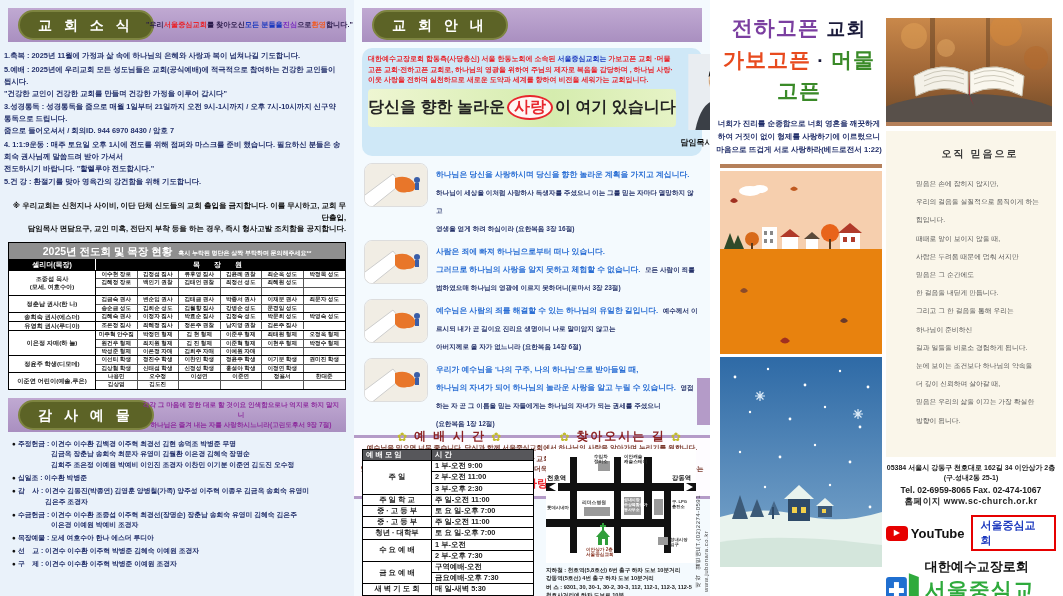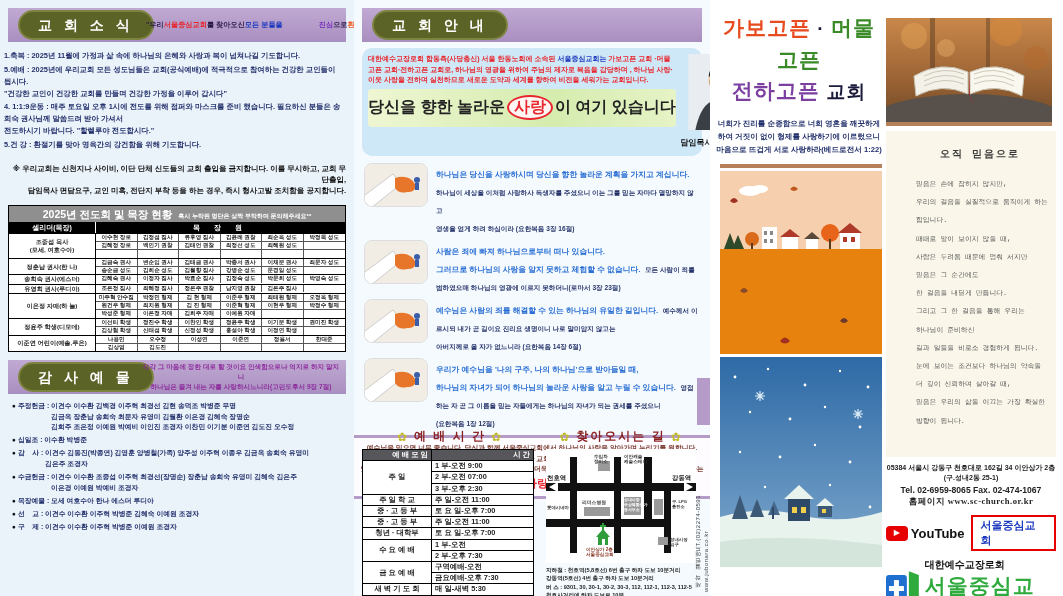--- a/index.html
+++ b/index.html
@@ -10,21 +10,21 @@
   #panel-mid{left:354px;width:356px;background:#f4fafe;}
   #panel-right{left:710px;width:353px;background:#ffffff;}
 
   
   .band{position:relative;margin:8px 8px 0 8px;height:34px;background:linear-gradient(#c0a9d2,#a98fc0);}
   .badge{position:absolute;left:10px;top:2px;height:26px;line-height:26px;padding:0 18px;
          background:#5c6326;color:#fff;font-weight:bold;font-size:14px;letter-spacing:4px;
          border:2px solid #7d8440;border-radius:16px;}
   .band-text{position:absolute;left:138px;right:4px;top:0;height:34px;display:flex;align-items:center;
              font-size:7.2px;font-weight:bold;color:#2a1a4a;white-space:nowrap;}
-  .c-red{color:#e8262d;} .c-blue{color:#1f3bbf;} .c-purple{color:#7b2fbf;padding-left:36px;} .c-orange{color:#f05a22;}
+  .c-red{color:#e8262d;} .c-blue{color:#1f3bbf;} .c-purple{color:#7b2fbf;} .c-orange{color:#f05a22;}
 
   
   .news{margin:8px 10px 0 4px;font-size:7.4px;font-weight:bold;color:#23306b;}
   .news>div{white-space:pre-line;line-height:1.6;margin-bottom:2px;}
   .notice{margin:12px 8px 0 8px;text-align:right;font-size:7.5px;font-weight:bold;color:#111;
           white-space:pre-line;line-height:1.5;}
   .mtable{margin:8px 8px 0 8px;border:1px solid #000;background:#fff;}
   .mtable-title{background:#8f8f8f;color:#fff;text-align:center;font-size:10.5px;font-weight:bold;
                 height:16px;line-height:16px;}
   .mtable-title small{font-size:6px;font-weight:bold;margin-left:6px;}
@@ -70,56 +70,56 @@
          text-align:center;padding:5px 6px;}
   .quote-line{font-size:6.8px;font-weight:bold;color:#7a3a2e;line-height:1.55;}
   .quote-big{font-size:11px;font-weight:bold;color:#e8262d;margin-top:1px;}
   .quote-big .suffix{color:#333;font-size:8px;}
   .sec-title{display:flex;align-items:center;justify-content:center;font-size:12px;font-weight:bold;color:#8b2222;letter-spacing:2px;}
   .flower{color:#c2bb2e;font-size:12px;margin:0 5px;}
   .bottom-cols{position:absolute;left:8px;right:14px;top:428px;display:flex;}
   .wcol{width:178px;}
   .wtable{margin-top:4px;border-collapse:collapse;width:172px;background:#fff;}
   .wtable th,.wtable td{border:1.5px solid #000;font-size:7.4px;font-weight:bold;padding:0 3px;height:10.2px;line-height:10.2px;white-space:nowrap;}
-  .wtable th{background:#57575b;color:#fff;text-align:right;margin-top:8px;}
+  .wtable th{background:#57575b;color:#fff;text-align:left;margin-top:8px;}
   .wtable td.m{text-align:center;}
   .mapcol{flex:1;margin-left:8px;}
   .mapbox{margin-top:4px;background:#fff;}
   .transit{margin-top:3px;font-size:5.6px;font-weight:bold;color:#222;line-height:1.5;}
   .transit div{white-space:pre-line;}
   .credit{position:absolute;right:1px;top:432px;height:160px;writing-mode:vertical-rl;transform:rotate(180deg);
           font-size:6px;color:#444;letter-spacing:0.5px;}
   .side-purple{position:absolute;right:0;top:378px;width:13px;height:47px;background:#b49bc8;}
 
   
   .cover-left{position:absolute;left:4px;top:0;width:170px;}
   .issue{margin-top:22px;text-align:center;color:#1a2a5e;font-weight:bold;font-size:9px;}
   .issue .n1{font-size:13px;} .issue .n2{font-size:15px;}
   .cov-title{margin-top:12px;text-align:center;font-weight:bold;font-size:21px;letter-spacing:1px;line-height:1.5;}
   .t-red{color:#e84b1f;} .t-green{color:#3a8a28;} .t-pur{color:#7b3fa0;} .t-dark{color:#1a1a3a;font-size:19px;}
   .cov-verse{margin-top:10px;text-align:center;font-size:7.6px;font-weight:bold;color:#23306b;line-height:1.75;white-space:pre-line;}
   .tan-rule{margin:8px 2px 0 6px;height:4px;background:#b5805a;}
   .illu{display:block;margin:3px 2px 0 6px;}
   .cover-right{position:absolute;left:176px;top:0;width:170px;}
   .bible{display:block;margin-top:18px;border-bottom:4px solid #b5805a;}
-  .poembox{margin-top:5px;background:#faf6ea;padding:16px 12px 10px 30px;height:300px;box-sizing:content-box;font-family:Liberation Mono, monospace;}
+  .poembox{margin-top:5px;background:#faf6ea;padding:16px 12px 10px 30px;height:300px;box-sizing:content-box;}
   .poem-title{text-align:center;font-size:10px;font-weight:bold;color:#3a3a3a;letter-spacing:2px;}
   .poem-lines{margin-top:14px;font-size:6.8px;color:#555;}
   .poem-lines>div{line-height:18.2px;white-space:nowrap;}
   .addr{margin-top:6px;text-align:center;color:#222;font-weight:bold;}
   .addr .a1{font-size:7px;} .addr .a2{font-size:7px;} .addr .a3{font-size:8.6px;margin-top:2px;}
-  .addr .a4{font-size:8.6px;letter-spacing:0.5px;margin-top:1px;font-family:Liberation Serif, serif;}
+  .addr .a4{font-size:8.6px;letter-spacing:0.5px;margin-top:1px;}
   .yt-row{margin-top:7px;display:flex;align-items:center;justify-content:center;}
   .yt-icon{width:22px;height:15px;background:#e60000;border-radius:4px;display:flex;align-items:center;justify-content:center;margin-right:3px;}
   .yt-icon span{color:#fff;font-size:8px;line-height:1;}
   .yt-label{font-size:13px;font-weight:bold;color:#111;margin-right:6px;}
   .yt-box{border:2px solid #e60000;padding:1px 8px;font-size:11px;font-weight:bold;color:#1f3bbf;background:#fff;}
   .logo-row{margin-top:7px;display:flex;align-items:center;justify-content:center;}
   .logo-text{margin-left:5px;}
-  .logo-denom{font-size:10px;font-weight:bold;color:#111;}
+  .logo-denom{font-size:13px;font-weight:bold;color:#111;}
   .logo-name{font-size:21px;font-weight:bold;color:#2faa3c;letter-spacing:1px;}
   svg text{font-family:"Liberation Sans","DejaVu Sans",sans-serif;}
 </style>
 </head>
 <body>
 
 <div id="page">
 
   <div id="panel-left" class="panel">
     <div class="band">
@@ -134,20 +134,22 @@
           <span>으로 </span>
           <span class="c-orange">환영</span>
           <span>합니다."</span>
       </div>
     </div>
 
     <div class="news">
         <div>1.축복 : 2025년 11월에 가정과 삶 속에 하나님의 은혜와 사랑과 복이 넘쳐나길 기도합니다.</div>
         <div>5.예배 : 2025년에 우리교회 모든 성도님들은 교회(공식예배)에 적극적으로 참여하는 건강한 교인들이 됩시다.
 "건강한 교인이 건강한 교회를 만들며 건강한 가정을 이루어 갑시다"</div>
+        <div>3.성경통독 : 성경통독을 줌으로 매월 1일부터 21일까지 오전 9시-1시까지 / 오후 7시-10시까지 신구약 통독으로 드립니다.
+줌으로 들어오셔서 / 회의ID. 944 6970 8430 / 암호 7</div>
         <div>4. 1:1:9운동 : 매주 토요일 오후 1시에 전도를 위해 점퍼와 마스크를 준비 했습니다. 필요하신 분들은 송희숙 권사님께 말씀드려 받아 가셔서
 전도하시기 바랍니다. "할렐루야 전도합시다."</div>
         <div>5.건 강 : 환절기를 맞아 영육간의 강건함을 위해 기도합니다.</div>
       </div>
 
     <div class="notice">※ 우리교회는 신천지나 사이비, 이단 단체 신도들의 교회 출입을 금지합니다. 이를 무시하고, 교회 무단출입,
 담임목사 면담요구, 교인 미혹, 전단지 부착 등을 하는 경우, 즉시 형사고발 조치함을 공지합니다.</div>
 
     <div class="mtable">
       <div class="mtable-title">
@@ -475,21 +477,21 @@
           <tbody>
               <tr>
                 <th style="width:62px">예 배 모 임</th>
                 <th>시      간</th>
               </tr>
           <tr>
                 <td class="m" rowspan="3">주           일</td>
                 <td>1    부-오전    9:00</td>
               </tr>
           <tr>
-                <td>2    부-오전  07:00</td>
+                <td>2    부-오전  11:00</td>
               </tr>
           <tr>
                 <td>3    부-오후    2:30</td>
               </tr>
           <tr>
                 <td class="m">주 일 학 교</td>
                 <td>주    일-오전  11:00</td>
               </tr>
           <tr>
                 <td class="m">중 · 고 등 부</td>
@@ -585,22 +587,22 @@
         </div>
       </div>
     </div>
 
     <div class="credit">제작: 열린애드 T.(02)2274-0591 www.jubonara.co.kr</div>
   </div>
 
   <div id="panel-right" class="panel">
     <div class="cover-left">
       <div class="cov-title">
+        <div><span class="t-pur">전하고픈</span><span class="t-dark"> 교회</span></div>
         <div><span class="t-red">가보고픈</span><span class="t-dark"> · </span><span class="t-green">머물고픈</span></div>
-        <div><span class="t-pur">전하고픈</span><span class="t-dark"> 교회</span></div>
       </div>
       <div class="cov-verse">너희가 진리를 순종함으로 너희 영혼을 깨끗하게
 하여 거짓이 없이 형제를 사랑하기에 이르렀으니
 마음으로 뜨겁게 서로 사랑하라(베드로전서 1:22)</div>
       <div class="tan-rule"></div>
 
       <svg class="illu" width="162" height="183" viewBox="0 0 162 183">
         <rect width="162" height="78" fill="#f6cfae"></rect>
         <rect y="78" width="162" height="105" fill="#e8820e"></rect>
         <ellipse cx="30" cy="20" rx="11" ry="5" fill="#ffffff"></ellipse>

